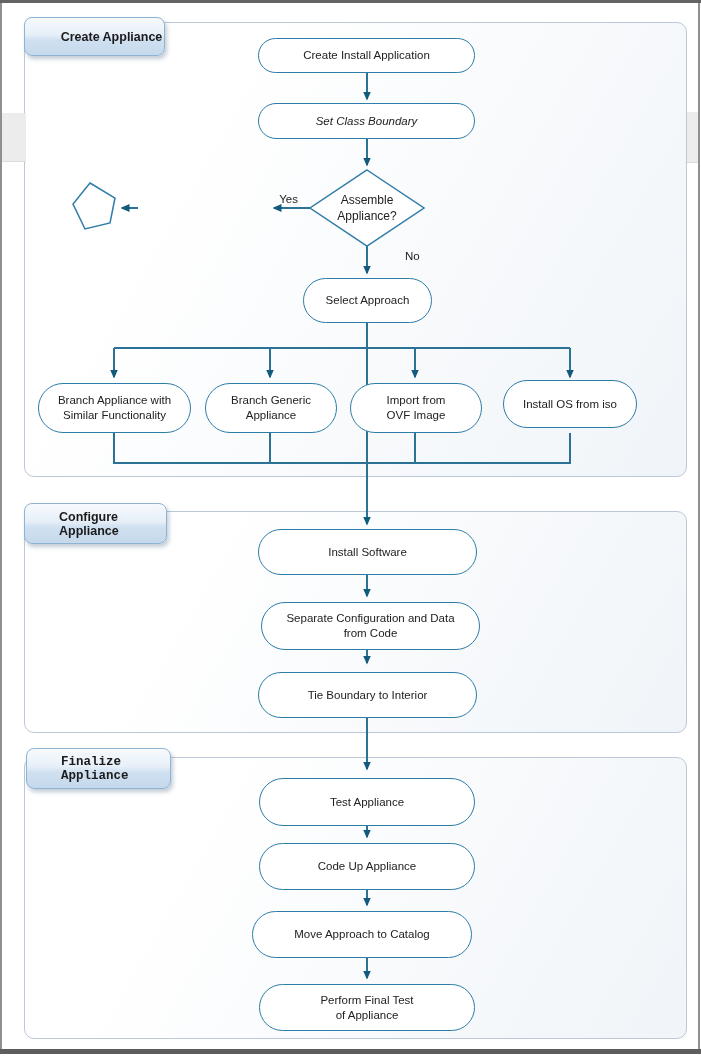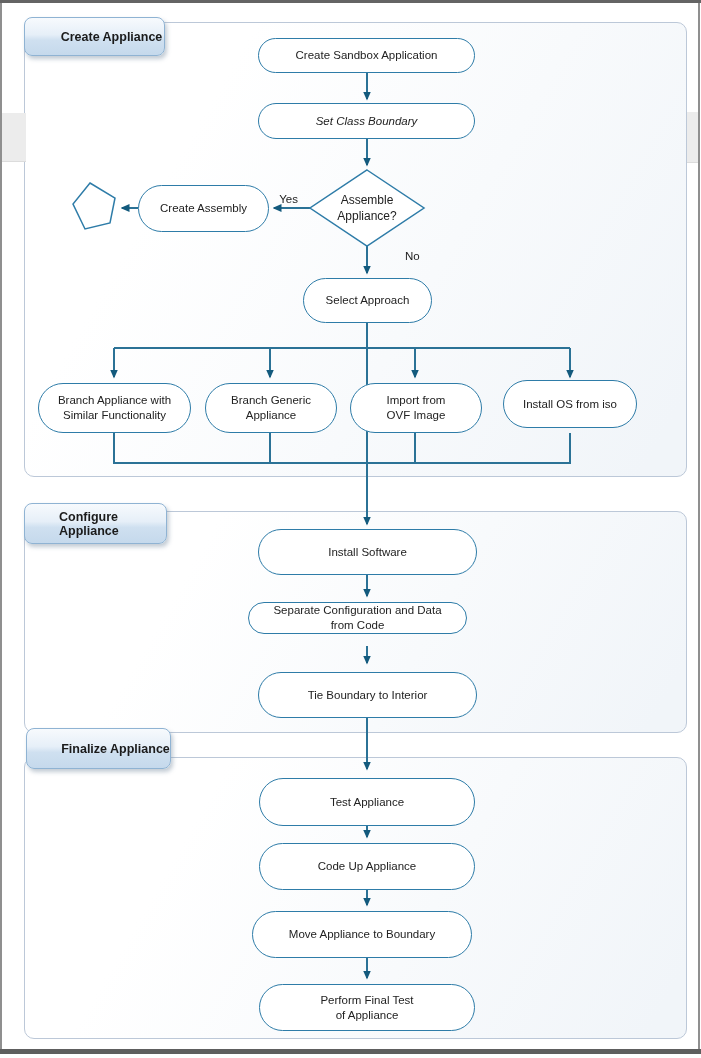--- a/index.html
+++ b/index.html
@@ -99,43 +99,42 @@
       <path class="c" d="M367 646 V663" marker-end="url(#ah)"></path>
       <path class="c" d="M367 718 V769" marker-end="url(#ah)"></path>
       <path class="c" d="M367 826 V837" marker-end="url(#ah)"></path>
       <path class="c" d="M367 890 V905" marker-end="url(#ah)"></path>
       <path class="c" d="M367 958 V978" marker-end="url(#ah)"></path>
     </g>
     <polygon class="shape" points="367,170 424,208 367,246 310,208"></polygon>
     <polygon class="shape" points="90,183 115,198 110,223 85,229 73,204"></polygon>
   </svg>
 
-  <div class="node" style="left:258px;top:38px;width:217px;height:35px;">Create Sandbox Application</div>
+  <div class="node" style="left:258px;top:38px;width:217px;height:35px;">Create Install Application</div>
   <div class="node" style="left:258px;top:103px;width:217px;height:36px;font-style:italic;">Set Class Boundary</div>
-  <div class="node" style="left:138px;top:185px;width:131px;height:47px;">Create Assembly</div>
   <div class="node" style="left:303px;top:278px;width:129px;height:45px;">Select Approach</div>
   <div class="node" style="left:38px;top:383px;width:153px;height:50px;">Branch Appliance with
 Similar Functionality</div>
   <div class="node" style="left:205px;top:383px;width:132px;height:50px;">Branch Generic
 Appliance</div>
   <div class="node" style="left:350px;top:383px;width:132px;height:50px;">Import from
 OVF Image</div>
   <div class="node" style="left:503px;top:372px;width:134px;height:48px;margin-top:8px;">Install OS from iso</div>
   <div class="node" style="left:258px;top:529px;width:219px;height:46px;">Install Software</div>
-  <div class="node" style="left:248px;top:602px;width:219px;height:32px;">Separate Configuration and Data
+  <div class="node" style="left:261px;top:602px;width:219px;height:48px;">Separate Configuration and Data
 from Code</div>
   <div class="node" style="left:258px;top:672px;width:219px;height:46px;">Tie Boundary to Interior</div>
   <div class="node" style="left:259px;top:778px;width:216px;height:48px;">Test Appliance</div>
   <div class="node" style="left:259px;top:843px;width:216px;height:47px;">Code Up Appliance</div>
-  <div class="node" style="left:252px;top:911px;width:220px;height:47px;">Move Appliance to Boundary</div>
+  <div class="node" style="left:252px;top:911px;width:220px;height:47px;">Move Approach to Catalog</div>
   <div class="node" style="left:259px;top:984px;width:216px;height:47px;">Perform Final Test
 of Appliance</div>
 
   <div class="diamond-text">Assemble
 Appliance?</div>
   <div class="edge-label yes">Yes</div>
   <div class="edge-label no">No</div>
 
   <div class="sec-label" style="left:24px;top:17px;width:141px;height:39px;">Create Appliance</div>
   <div class="sec-label" style="left:24px;top:503px;width:143px;height:41px;">Configure Appliance</div>
-  <div class="sec-label" style="left:26px;top:728px;width:145px;height:41px;">Finalize Appliance</div>
+  <div class="sec-label" style="left:26px;top:748px;width:145px;height:41px;font-family:Liberation Mono, monospace;">Finalize Appliance</div>
 
 </div>
 
 </body></html>

